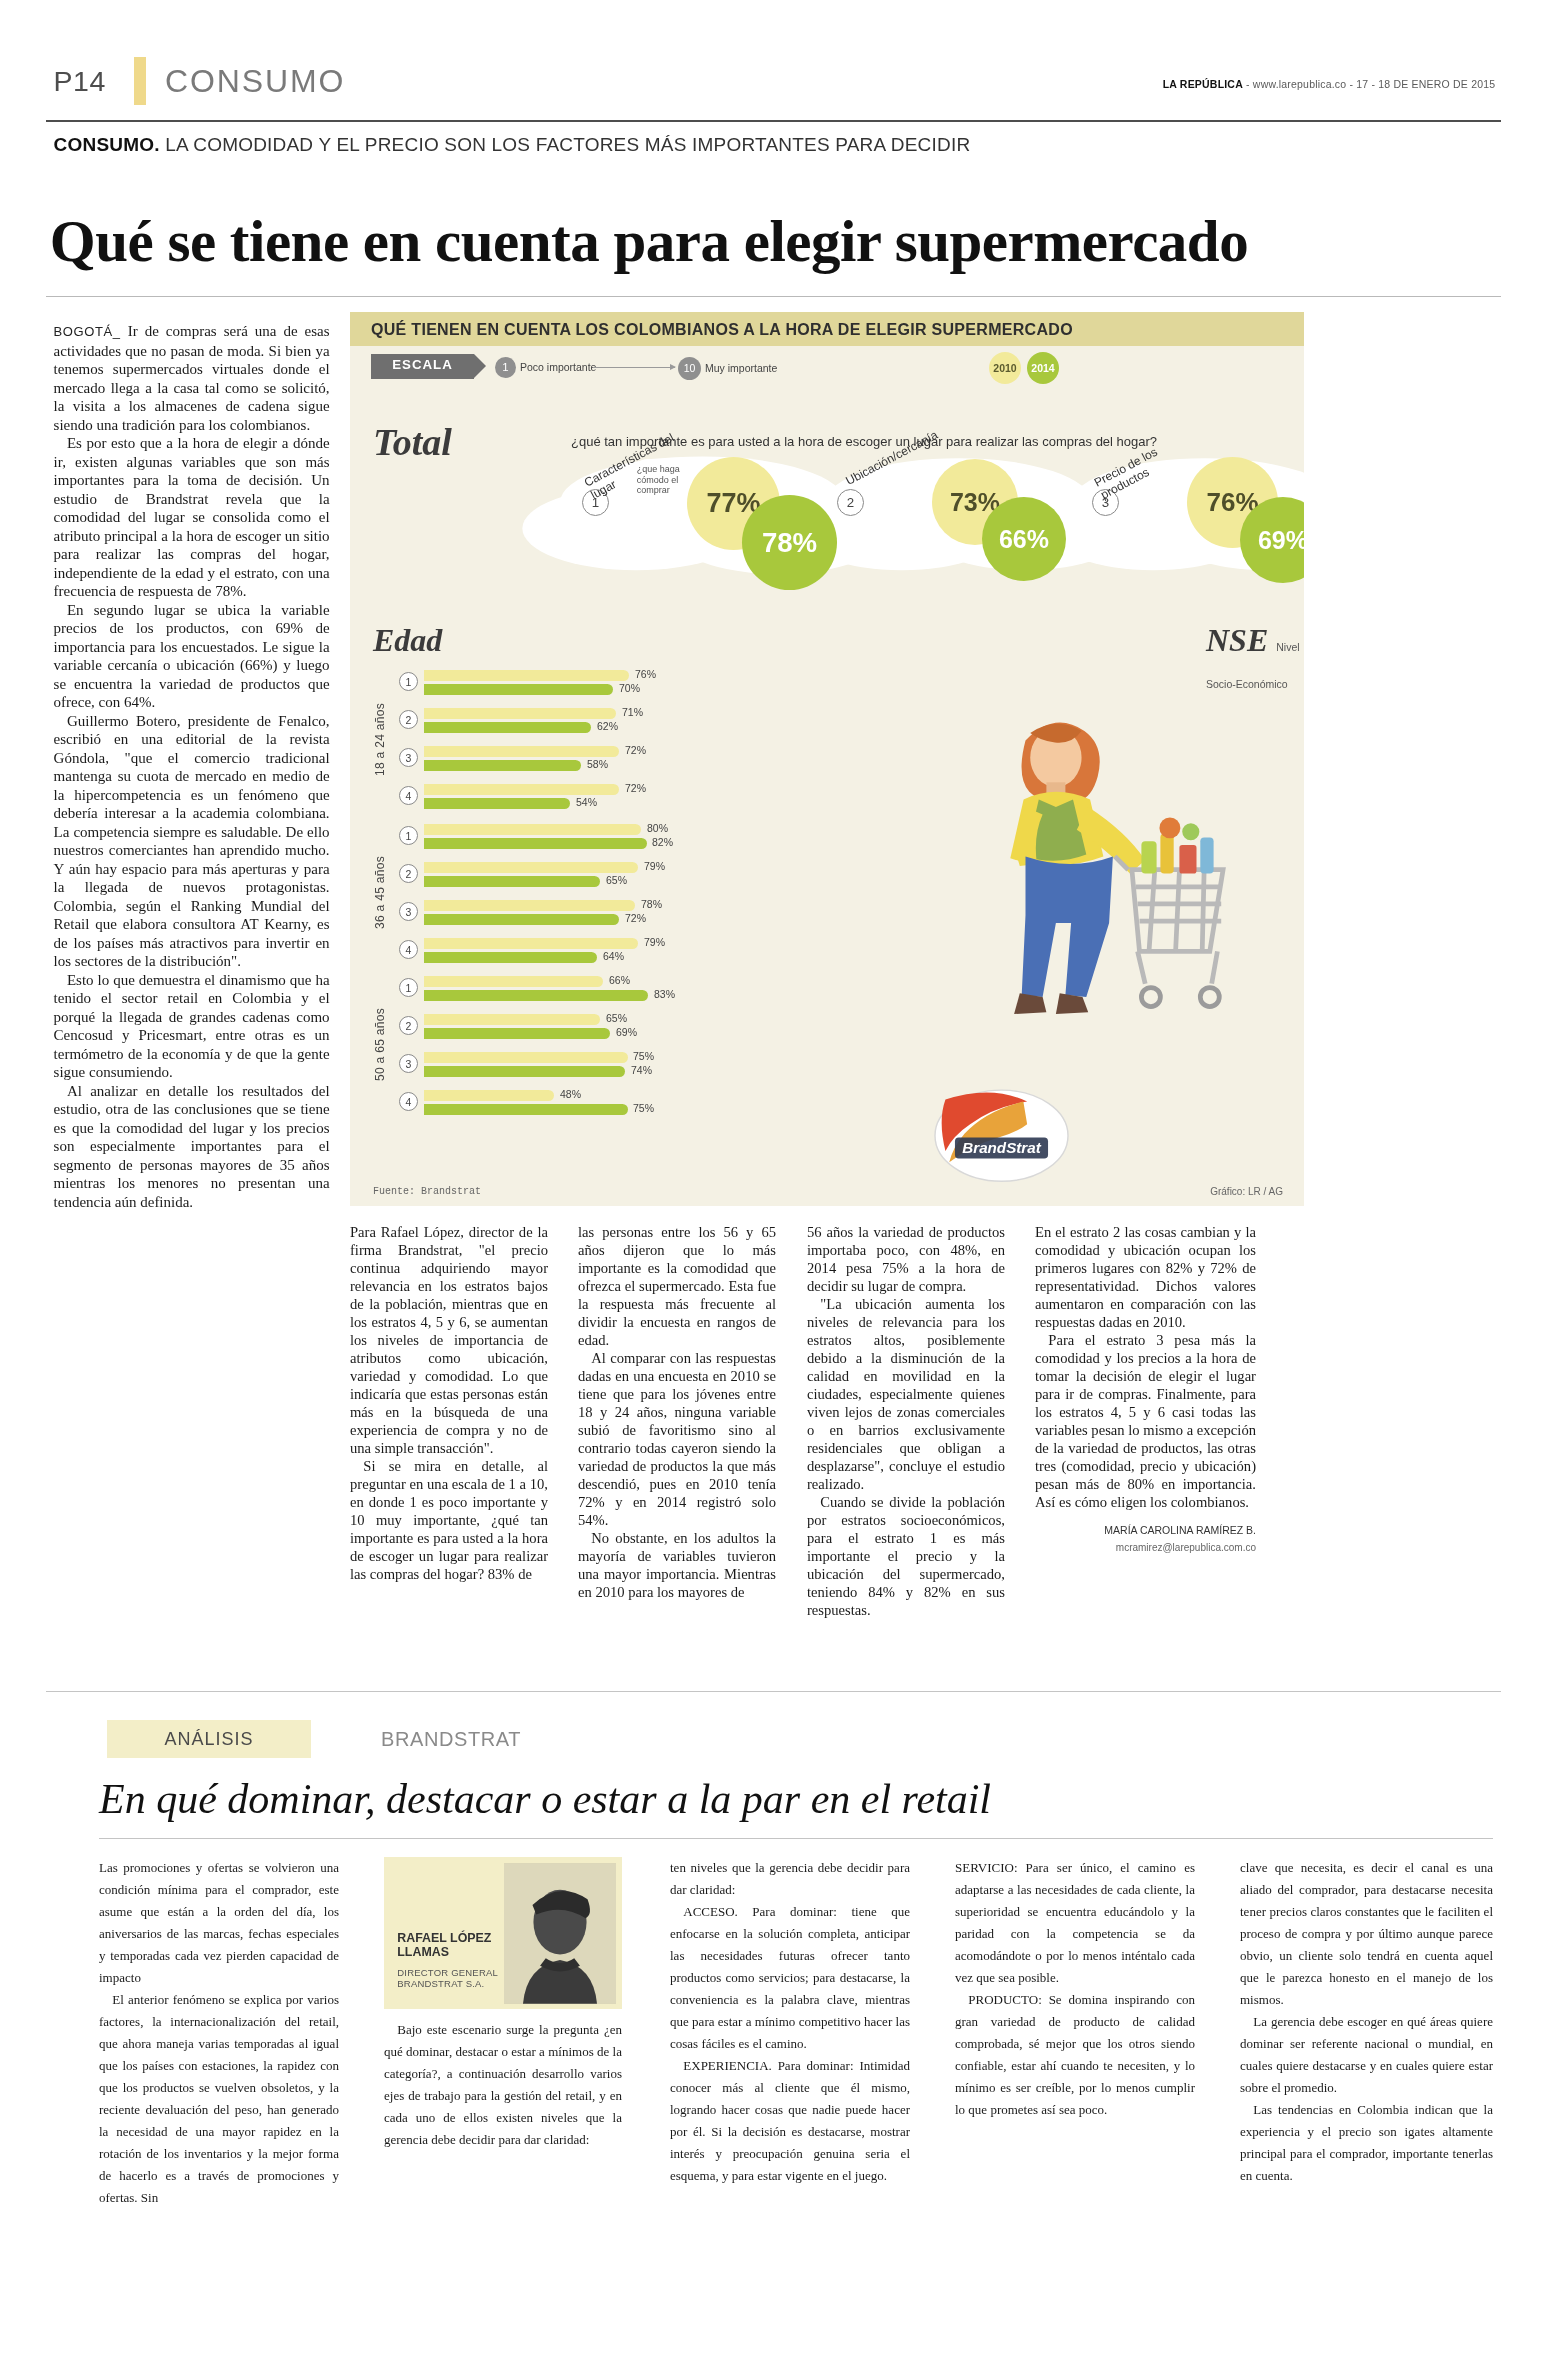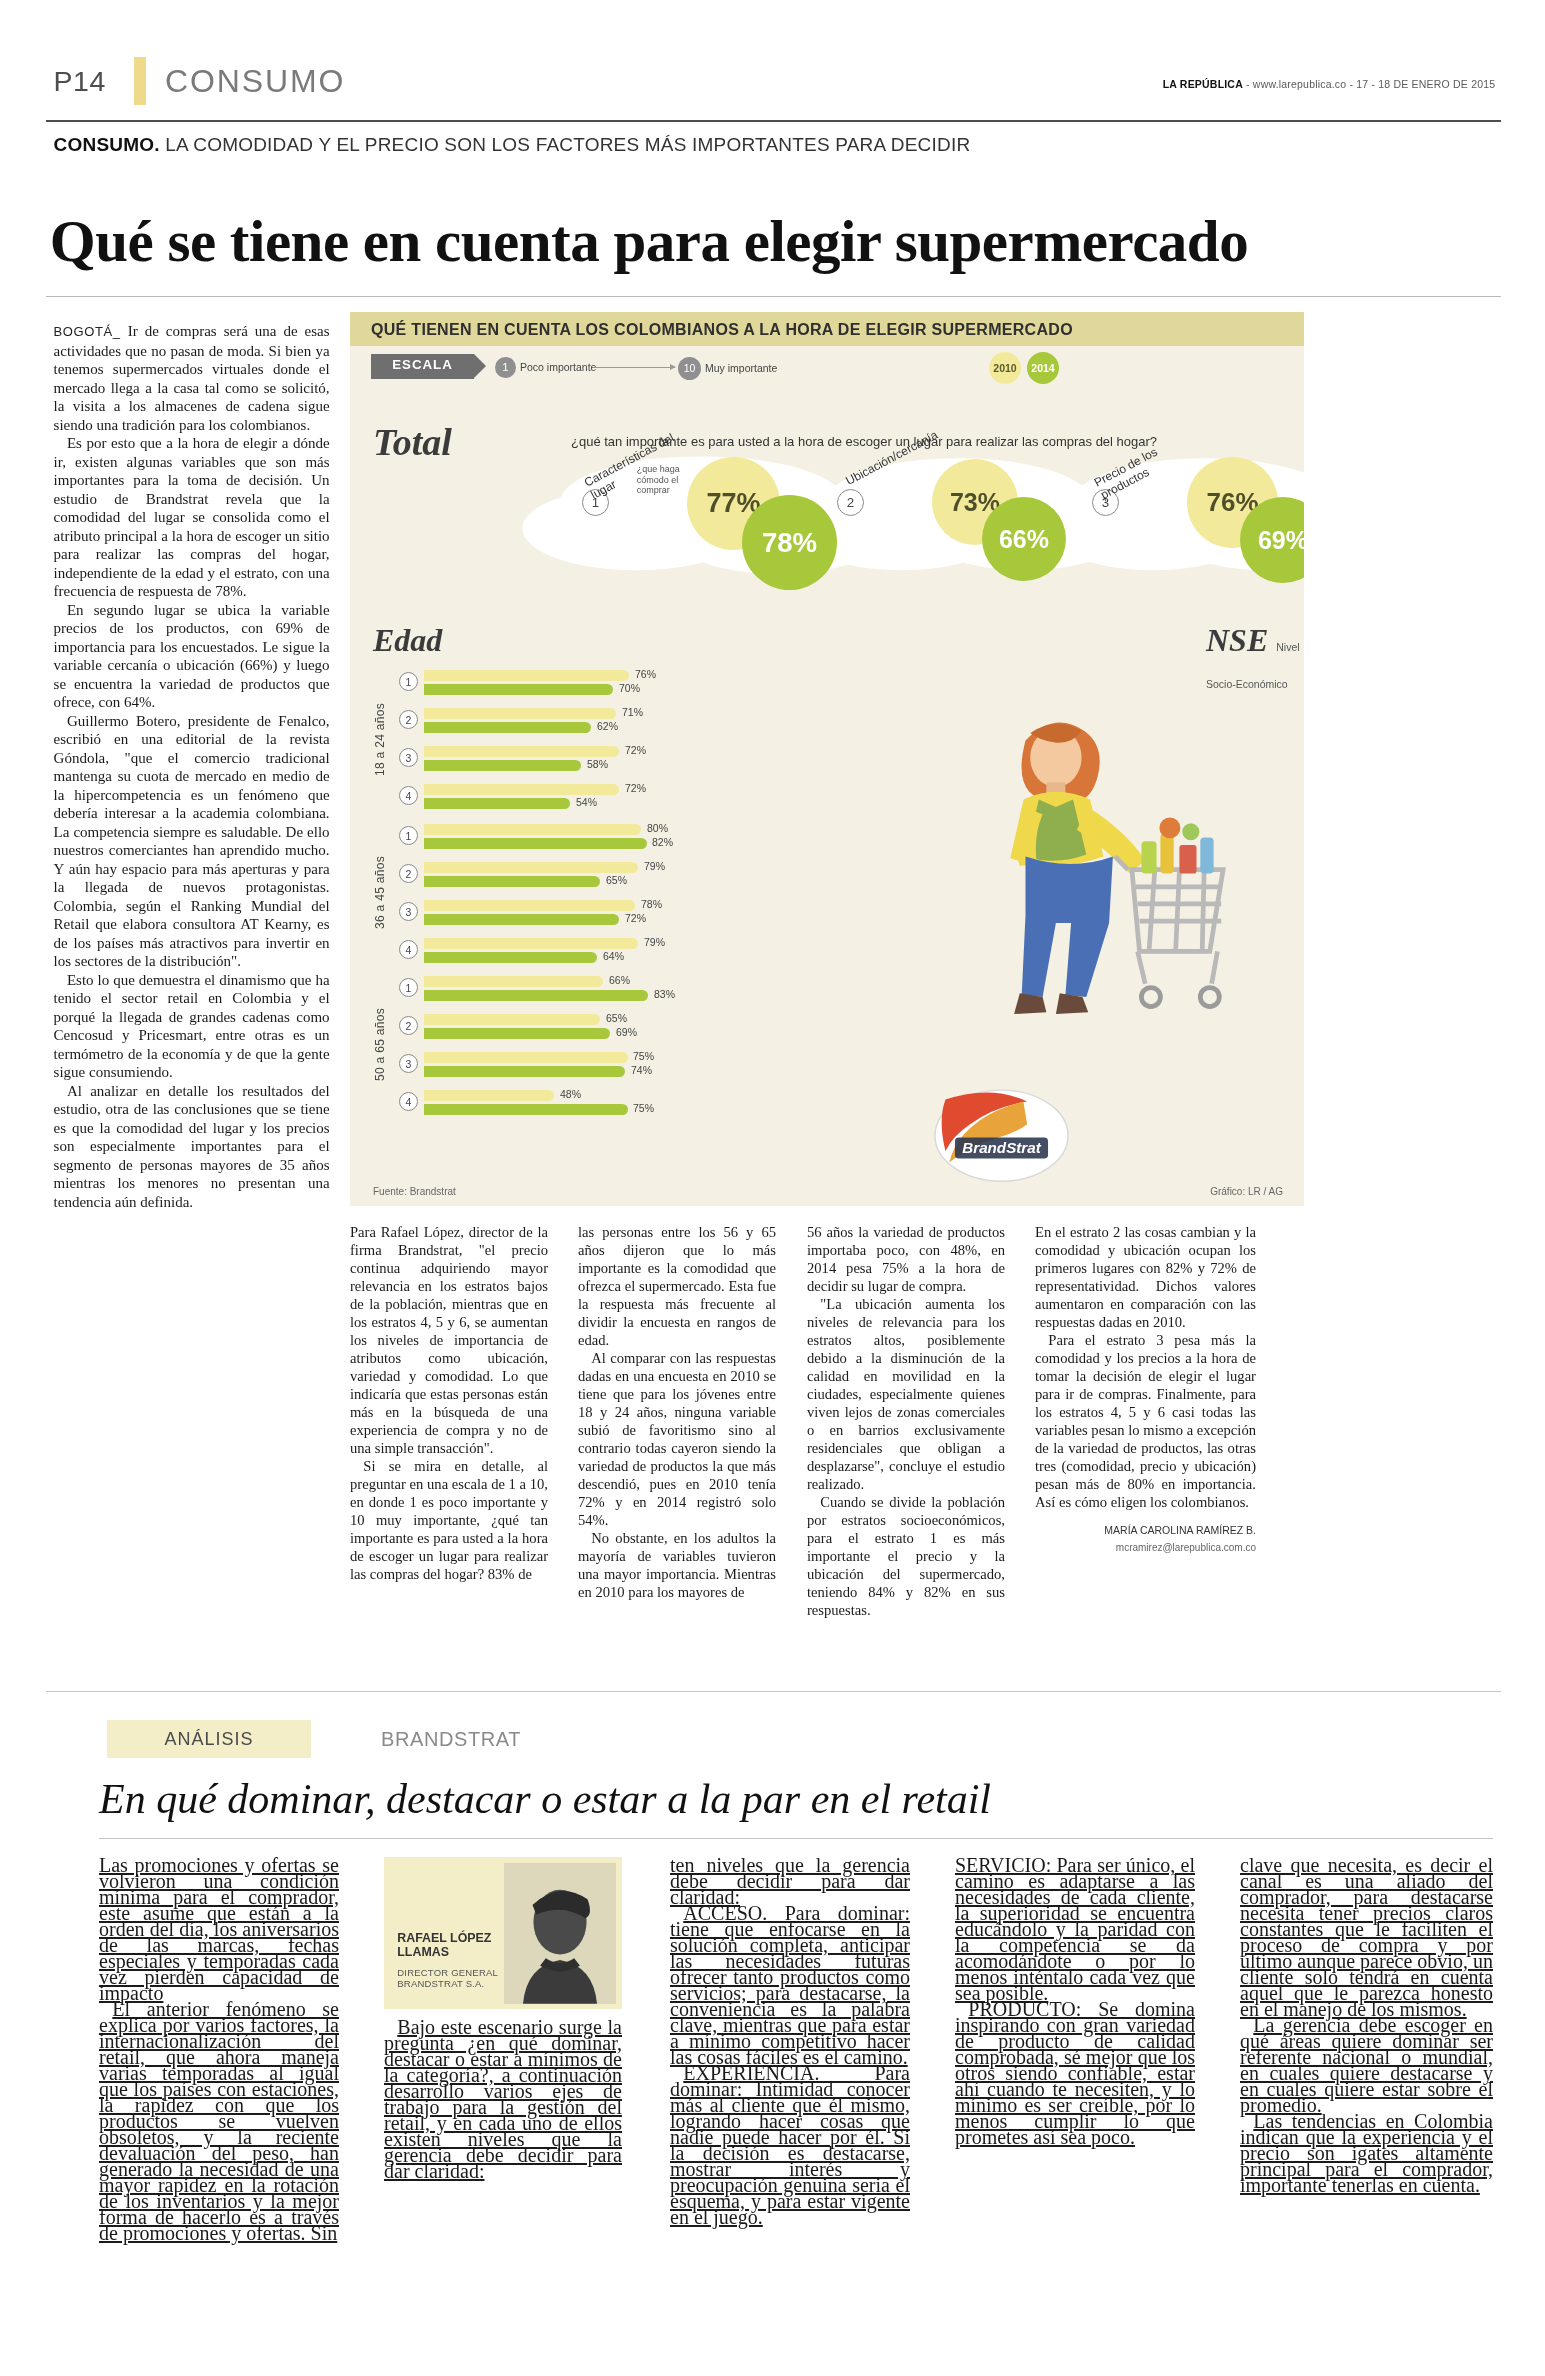--- a/index.html
+++ b/index.html
@@ -76,21 +76,21 @@
   .panel-title { position:absolute; font-family:"Liberation Serif", serif; font-style:italic; font-weight:bold; font-size:32px; color:#3b3b3b; }
   .panel-sub { font-family:"Liberation Sans", sans-serif; font-style:normal; font-weight:normal; font-size:10.5px; color:#555; }
   .grouplabel { position:absolute; font-family:"Liberation Sans", sans-serif; font-size:12px; color:#444; letter-spacing:0.3px;
       writing-mode:vertical-rl; transform:rotate(180deg); text-align:center; }
   .bar { position:absolute; height:11.4px; border-radius:0 5.7px 5.7px 0; }
   .bar.y { background:#f2ea9a; }
   .bar.g { background:#a8c83c; }
   .bval { position:absolute; font-family:"Liberation Sans", sans-serif; font-size:10.5px; color:#444; top:-1px; }
   .rowidx { position:absolute; width:19px; height:19px; border-radius:50%; border:1px solid #8a8a8a; background:#fff;
       font-family:"Liberation Sans", sans-serif; font-size:10.5px; color:#444; text-align:center; line-height:18px; }
-  .source { position:absolute; left:23px; bottom:9.5px; font-family:Liberation Sans, sans-serif; font-size:10px; color:#666; }
+  .source { position:absolute; left:23px; bottom:9.5px; font-family:Liberation Mono, monospace; font-size:10px; color:#666; }
   .credit { position:absolute; right:21px; bottom:9.5px; font-family:"Liberation Sans", sans-serif; font-size:10px; color:#666; }
 
   
   .shopper { position:absolute; left:533px; top:371px; width:380px; height:457px; }
   .brand-ball { position:absolute; left:561px; top:761px; width:181px; height:114px; }
 
   
   .bodycols { position:absolute; left:304px; top:1196px; width:1151px; }
   .bcol { position:absolute; top:0; width:198px; font-size:14.6px; line-height:18px; text-align:justify; }
   .bcol p { margin:0; text-indent:13.3px; }
@@ -101,21 +101,21 @@
   .rule-mid { position:absolute; left:0; top:1664px; width:1455px; height:1px; background:#c4c4c4; }
 
   
   .an-tag { position:absolute; left:61px; top:1693px; width:204px; height:38px; background:#f3eec8; font-family:"Liberation Sans", sans-serif;
       font-size:18px; color:#4a4a4a; letter-spacing:1px; text-align:center; line-height:38px; }
   .an-desc { position:absolute; left:335px; top:1701px; font-family:"Liberation Sans", sans-serif; font-size:20px; color:#8a8a8a; letter-spacing:0.6px; }
   .an-head { position:absolute; left:53px; top:1748px; font-family:"Liberation Serif", serif; font-style:italic; font-size:42px; color:#111; }
   .rule-an { position:absolute; left:53px; top:1811px; width:1394px; height:1px; background:#c4c4c4; }
 
   .acols { position:absolute; left:53px; top:1830px; width:1394px; }
-  .acol { position:absolute; top:0; width:240px; font-size:20px; line-height:16px; text-align:justify;text-decoration:underline; }
+  .acol { position:absolute; top:0; width:240px; font-size:13px; line-height:22px; text-align:justify; }
   .acol p { margin:0; text-indent:13.3px; }
   .acol p.first { text-indent:0; }
 
   .expert-card { position:absolute; left:285px; top:0; width:238px; height:152px; background:#f3eec8; }
   .expert-photo { position:absolute; right:5.7px; top:5.7px; width:112px; height:141px; background:#d9d4b6; overflow:hidden; }
   .expert-name { position:absolute; left:13.3px; top:74px; font-family:"Liberation Sans", sans-serif; font-size:12.4px; font-weight:bold; color:#333; line-height:14.3px; }
   .expert-role { position:absolute; left:13.3px; top:110px; font-family:"Liberation Sans", sans-serif; font-size:9.5px; color:#555; line-height:11.4px; letter-spacing:0.2px; }
 </style>
 </head>
 <body>

